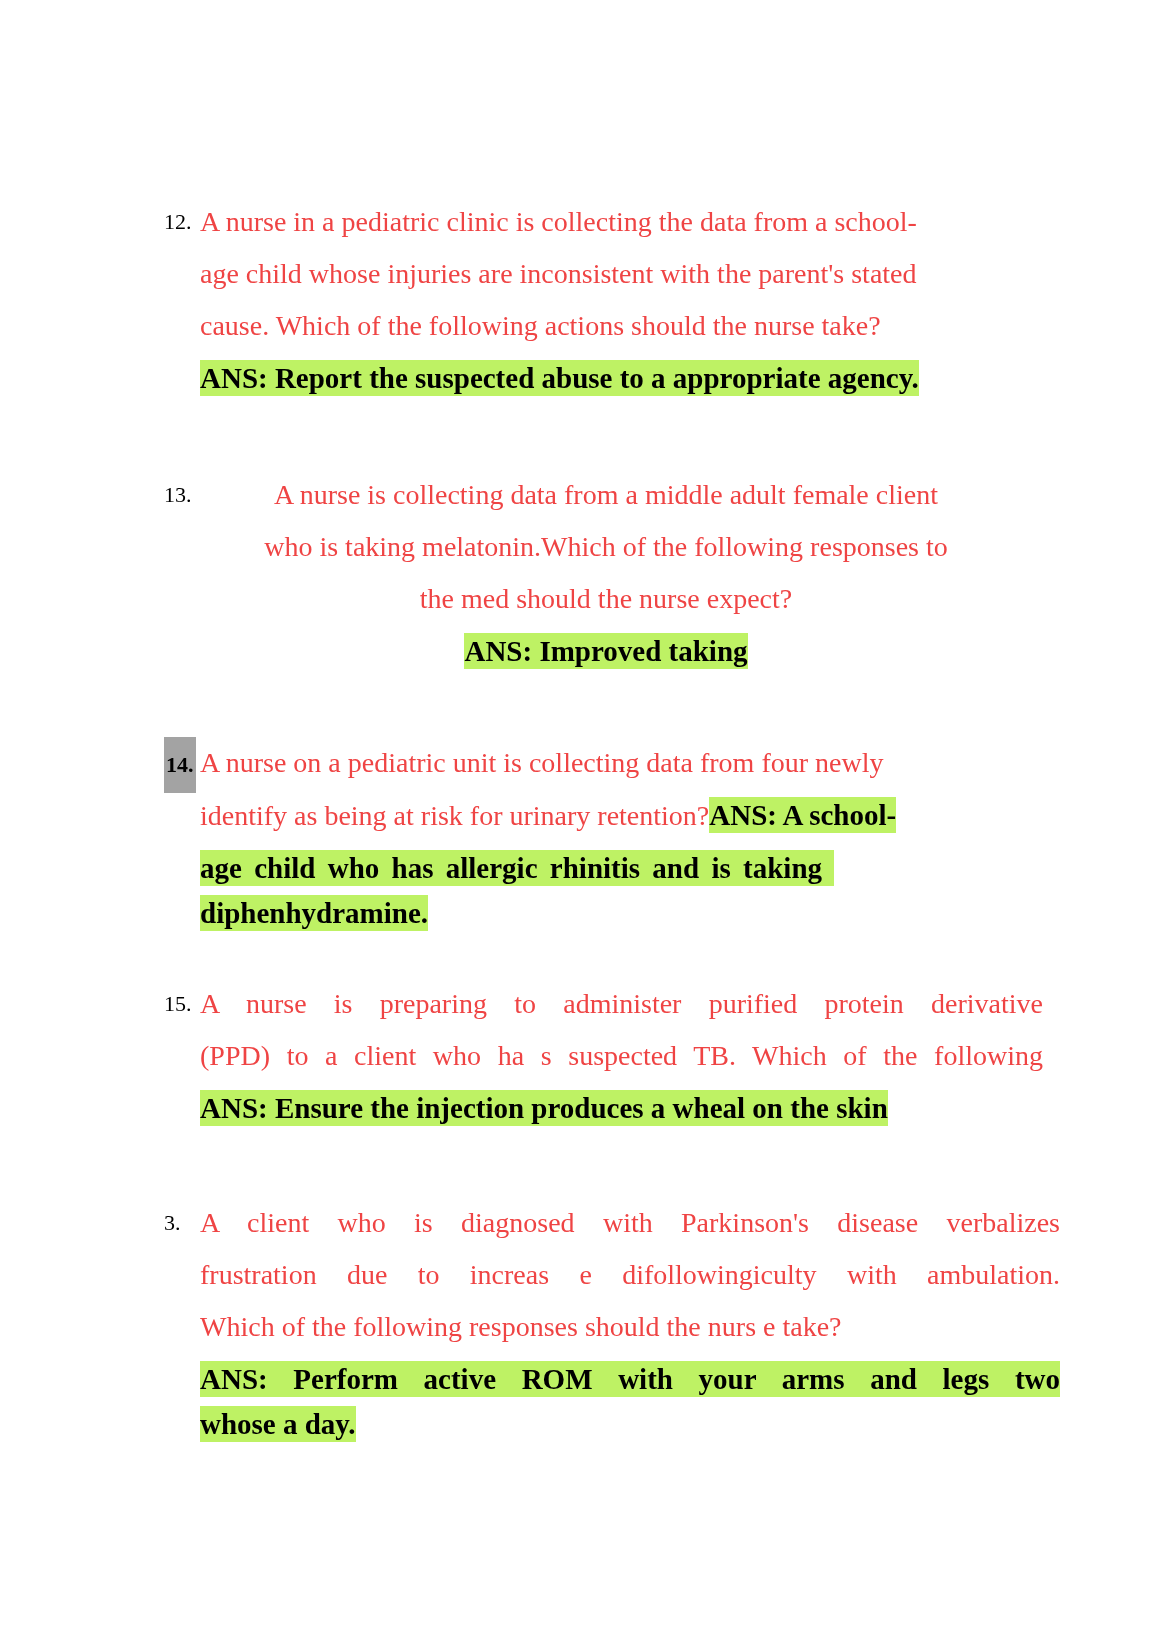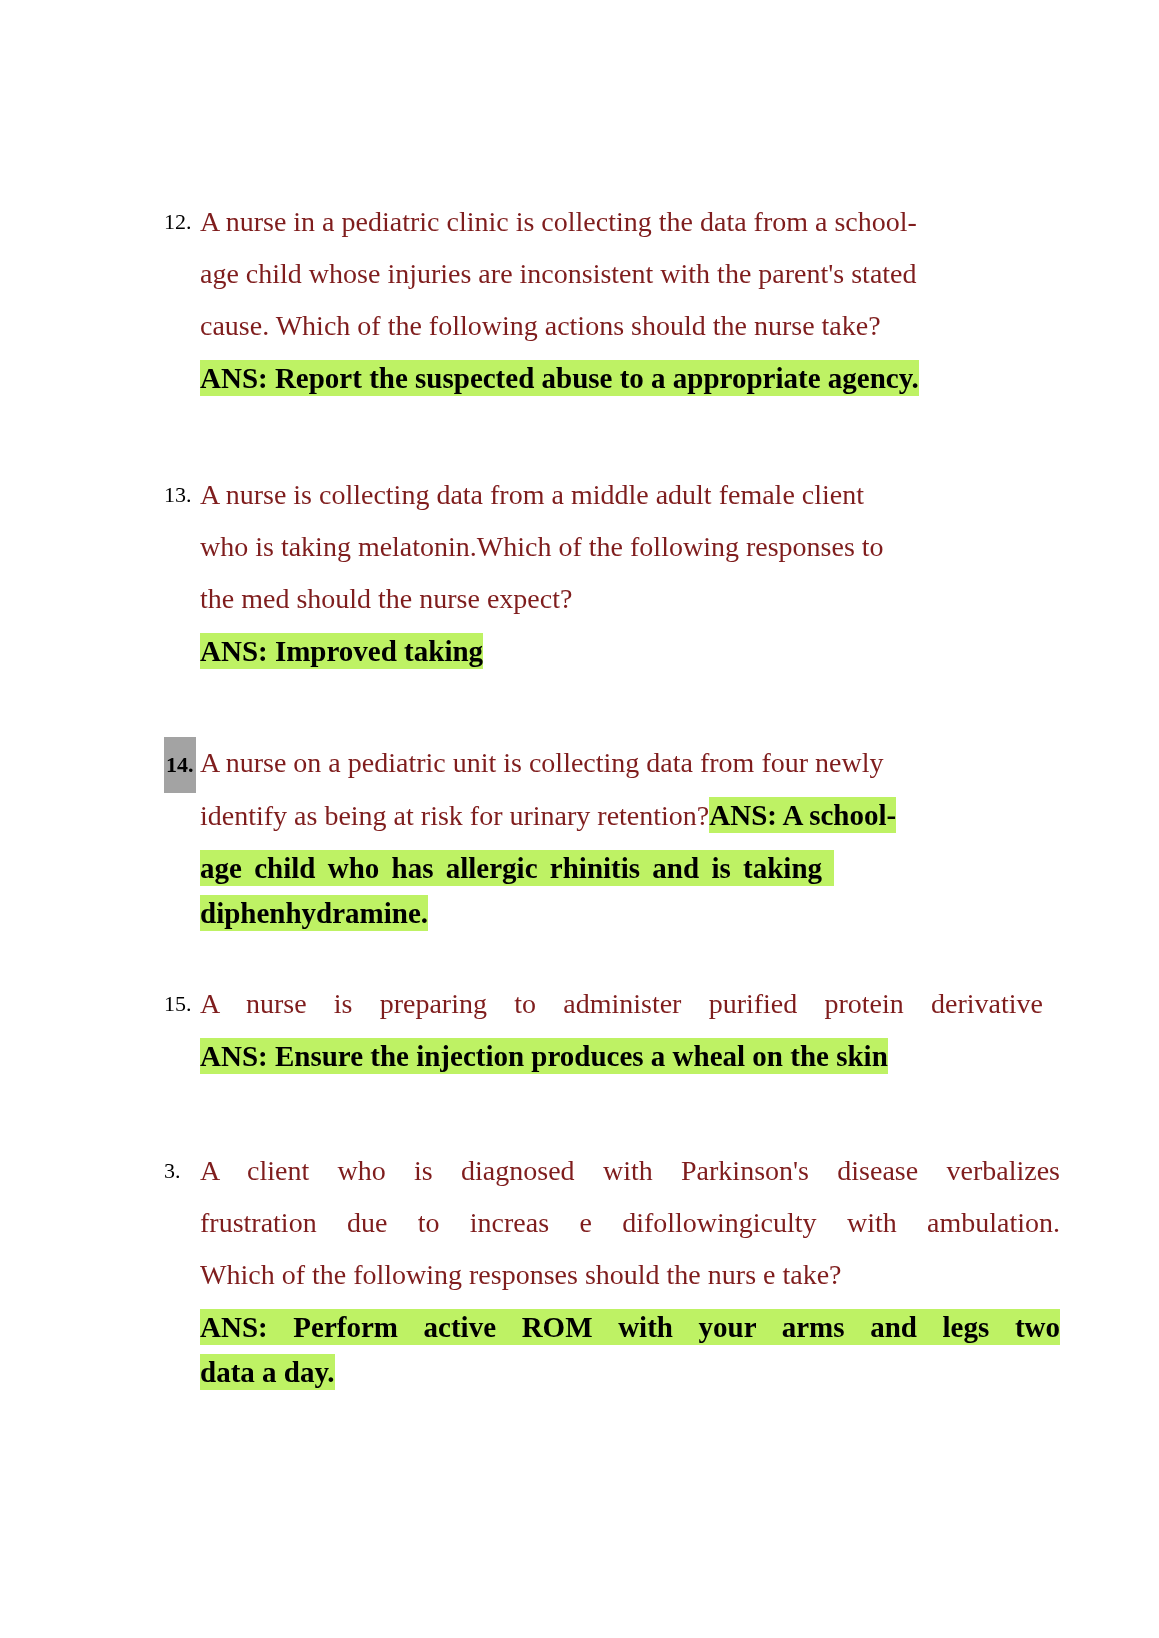--- a/index.html
+++ b/index.html
@@ -20,21 +20,21 @@
   .q {
     position: relative;
     margin-left: 200px;
     font-size: 28px;
     line-height: 52px;
     color: #000000;
   }
   .q0, .q1, .q2 { width: 812px; }
   .q3 { width: 843px; }
   .q4 { width: 860px; }
-  .q1 { margin-top: 64px; }
+  .q1 { margin-top: 64px; text-align: center; }
   .q2 { margin-top: 59px; }
   .q3 { margin-top: 46px; }
   .q4 { margin-top: 62px; }
   .line {
     position: relative;
     white-space: nowrap;
   }
   .line.j {
     white-space: normal;
     text-align: justify;
@@ -48,21 +48,21 @@
     left: -36px;
     top: 0;
     font-size: 22px;
     line-height: 52px;
   }
   .num.numhl {
     background: #a3a3a3;
     font-weight: bold;
     padding: 2px 2px;
   }
-  .plain { color: #7f1d1d; }
+  .plain { color: #ef4444; }
   .hl {
     background: #bef264;
     font-weight: bold;
     font-size: 29px;
     padding: 2px 0;
   }
 </style>
 </head>
 <body>
 
@@ -80,22 +80,23 @@
       <div class="line"><span class="hl">ANS: Improved taking</span></div>
     </div>
     <div class="q q2">
       <div class="line"><span class="num numhl">14.</span><span class="plain">A nurse on a pediatric unit is collecting data from four newly</span></div>
       <div class="line"><span class="plain">identify as being at risk for urinary retention?</span><span class="hl">ANS: A school-</span></div>
       <div class="line ws"><span class="hl">age child who has allergic rhinitis and is taking&nbsp;</span></div>
       <div class="line tight"><span class="hl">diphenhydramine.</span></div>
     </div>
     <div class="q q3">
       <div class="line j"><span class="num">15.</span><span class="plain">A nurse is preparing to administer purified protein derivative</span></div>
+      <div class="line j"><span class="plain">(PPD) to a client who ha s suspected TB. Which of the following</span></div>
       <div class="line"><span class="hl">ANS: Ensure the injection produces a wheal on the skin</span></div>
     </div>
     <div class="q q4">
       <div class="line j"><span class="num">3.</span><span class="plain">A client who is diagnosed with Parkinson's disease verbalizes</span></div>
       <div class="line j"><span class="plain">frustration due to increas e difollowingiculty with ambulation.</span></div>
       <div class="line"><span class="plain">Which of the following responses should the nurs e take?</span></div>
       <div class="line j"><span class="hl">ANS: Perform active ROM with your arms and legs two</span></div>
-      <div class="line tight"><span class="hl">data a day.</span></div>
+      <div class="line tight"><span class="hl">whose a day.</span></div>
     </div>
   </div>
 
 </body></html>

